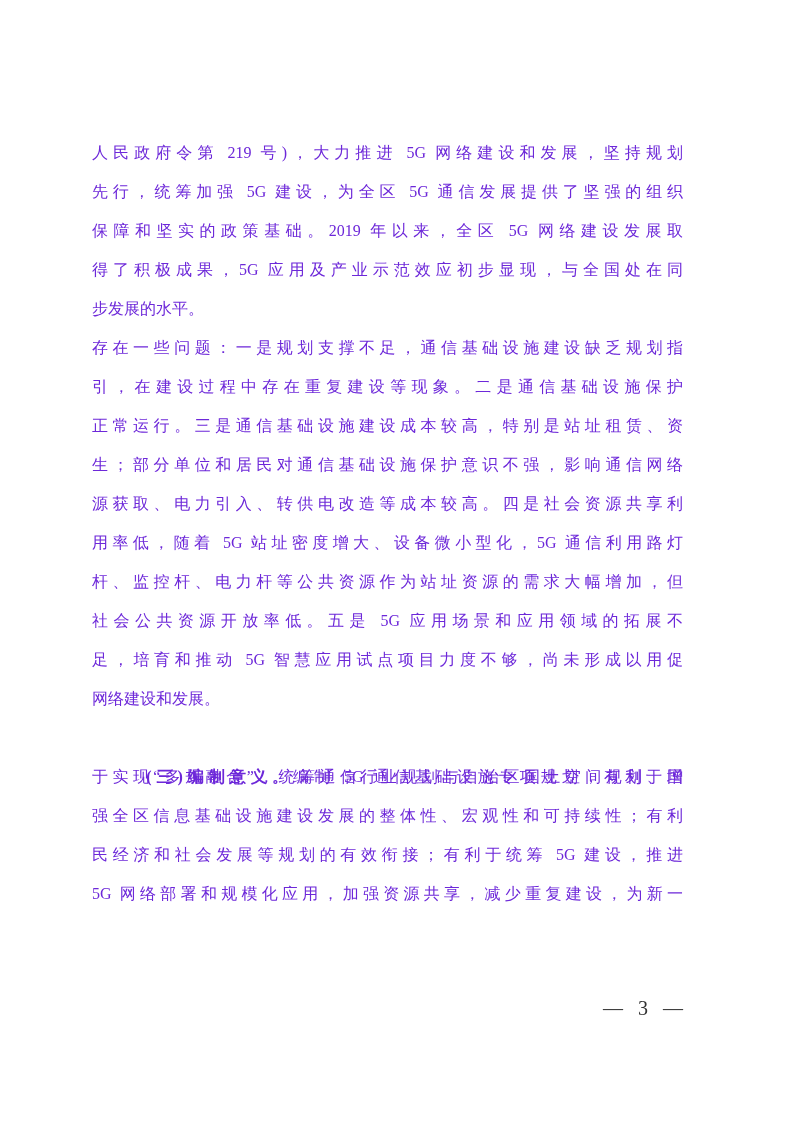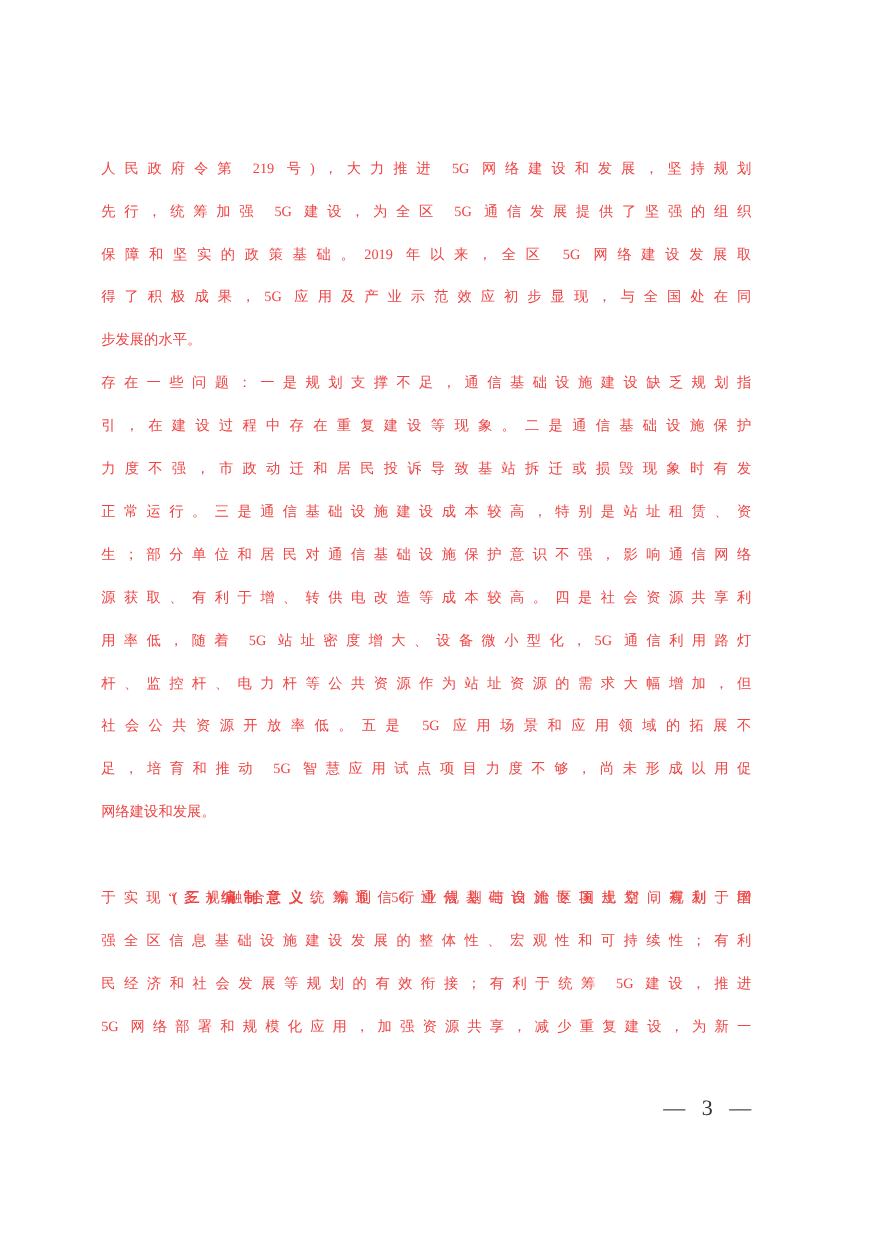--- a/index.html
+++ b/index.html
@@ -22,26 +22,26 @@
   }
   .textblock {
     position: absolute;
     left: 92px;
     top: 133px;
     width: 591px;
   }
   .line {
     height: 39px;
     line-height: 39px;
-    font-size: 13px;
+    font-size: 16px;
     text-align: justify;
     text-align-last: justify;
     text-justify: inter-character;
     white-space: pre-wrap;
-    color: #ef4444;
+    color: #6d28d9;
   }
   .line.para-end {
     text-align-last: left;
   }
   .line.indent {
     text-indent: 42px;
   }
   .line .bold-head {
     font-weight: bold;
     font-family: Liberation Serif, serif;
@@ -64,24 +64,23 @@
 
 <div class="page">
   <div class="textblock">
     <div class="line">人民政府令第 219 号)，大力推进 5G 网络建设和发展，坚持规划</div>
     <div class="line">先行，统筹加强 5G 建设，为全区 5G 通信发展提供了坚强的组织</div>
     <div class="line">保障和坚实的政策基础。2019 年以来，全区 5G 网络建设发展取</div>
     <div class="line">得了积极成果，5G 应用及产业示范效应初步显现，与全国处在同</div>
     <div class="line para-end">步发展的水平。</div>
     <div class="line">存在一些问题：一是规划支撑不足，通信基础设施建设缺乏规划指</div>
     <div class="line">引，在建设过程中存在重复建设等现象。二是通信基础设施保护</div>
-    <div class="line">力度不强，市政动迁和居民投诉导致基站拆迁或损毁现象时有发</div>
     <div class="line">正常运行。三是通信基础设施建设成本较高，特别是站址租赁、资</div>
     <div class="line">生；部分单位和居民对通信基础设施保护意识不强，影响通信网络</div>
-    <div class="line">源获取、有利于增、转供电改造等成本较高。四是社会资源共享利</div>
+    <div class="line">源获取、电力引入、转供电改造等成本较高。四是社会资源共享利</div>
     <div class="line">用率低，随着 5G 站址密度增大、设备微小型化，5G 通信利用路灯</div>
     <div class="line">杆、监控杆、电力杆等公共资源作为站址资源的需求大幅增加，但</div>
     <div class="line">社会公共资源开放率低。五是 5G 应用场景和应用领域的拓展不</div>
     <div class="line">足，培育和推动 5G 智慧应用试点项目力度不够，尚未形成以用促</div>
     <div class="line para-end">网络建设和发展。</div>
     <div class="line indent">
       <span class="bold-head">(三)编制意义。</span><span>编制 5G 通信基础设施专项规划，有利于增</span>
     </div>
     <div class="line">于实现“多规融合”，统筹通信行业规划与自治区国土空间规划、国</div>
     <div class="line">强全区信息基础设施建设发展的整体性、宏观性和可持续性；有利</div>

